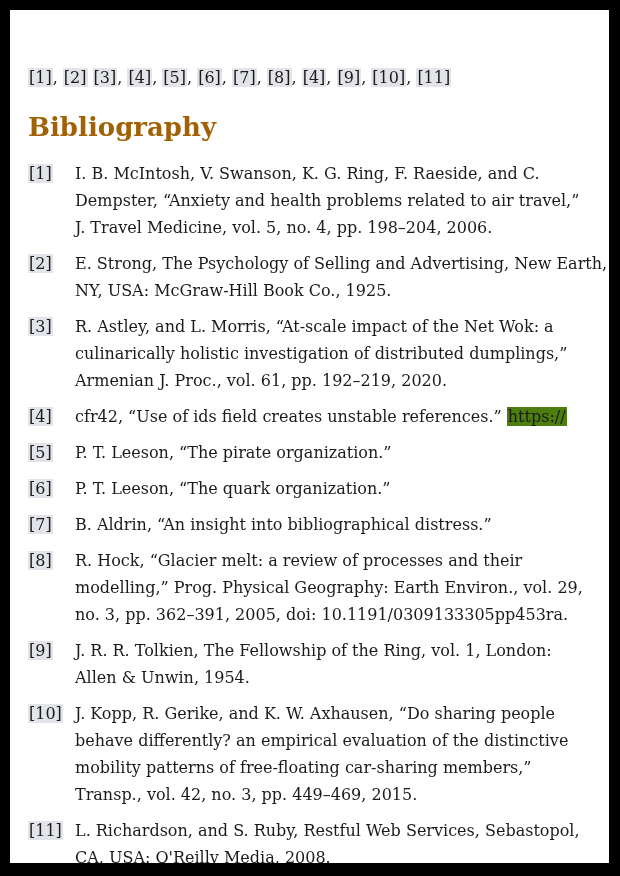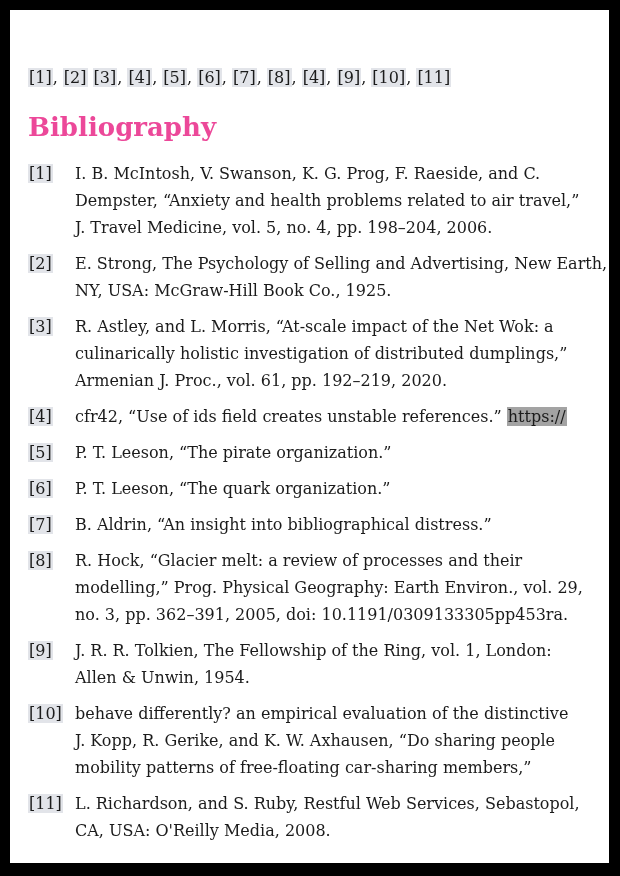--- a/index.html
+++ b/index.html
@@ -25,21 +25,21 @@
   }
   .hl {
     background: #e2e4e9;
     padding: 0 1px;
   }
   h1.bib-heading {
     font-size: 26px;
     line-height: 30px;
     font-weight: bold;
     margin: 24px 0 0 0;
-    color: #ec4899;
+    color: #a16207;
   }
   .bib-list {
     margin-top: 18px;
     font-size: 16px;
   }
   .entry {
     display: flex;
     margin-bottom: 9px;
   }
   .entry-label {
@@ -57,21 +57,21 @@
 </head>
 <body style="background: rgb(0, 0, 0);">
 
 <div class="page" style="background: rgb(255, 255, 255); color: rgb(27, 27, 27);">
   <div class="cite-line"><span class="hl" style="background: rgb(226, 228, 233);">[1]</span><span>, </span><span class="hl" style="background: rgb(226, 228, 233);">[2]</span><span> </span><span class="hl" style="background: rgb(226, 228, 233);">[3]</span><span>, </span><span class="hl" style="background: rgb(226, 228, 233);">[4]</span><span>, </span><span class="hl" style="background: rgb(226, 228, 233);">[5]</span><span>, </span><span class="hl" style="background: rgb(226, 228, 233);">[6]</span><span>, </span><span class="hl" style="background: rgb(226, 228, 233);">[7]</span><span>, </span><span class="hl" style="background: rgb(226, 228, 233);">[8]</span><span>, </span><span class="hl" style="background: rgb(226, 228, 233);">[4]</span><span>, </span><span class="hl" style="background: rgb(226, 228, 233);">[9]</span><span>, </span><span class="hl" style="background: rgb(226, 228, 233);">[10]</span><span>, </span><span class="hl" style="background: rgb(226, 228, 233);">[11]</span></div>
   <h1 class="bib-heading">Bibliography</h1>
   <div class="bib-list">
       <div class="entry">
         <div class="entry-label"><span class="hl" style="background: rgb(226, 228, 233);">[1]</span></div>
         <div class="entry-body">
-          <div class="line"><span>I. B. McIntosh, V. Swanson, K. G. Prog, F. Raeside, and C.</span></div>
+          <div class="line"><span>I. B. McIntosh, V. Swanson, K. G. Ring, F. Raeside, and C.</span></div>
           <div class="line"><span>Dempster, “Anxiety and health problems related to air travel,”</span></div>
           <div class="line"><span class="it">J. Travel Medicine</span><span>, vol. 5, no. 4, pp. 198–204, 2006.</span></div>
         </div>
       </div>
       <div class="entry">
         <div class="entry-label"><span class="hl" style="background: rgb(226, 228, 233);">[2]</span></div>
         <div class="entry-body">
           <div class="line"><span>E. Strong, </span><span class="it">The Psychology of Selling and Advertising</span><span>, New Earth,</span></div>
           <div class="line"><span>NY, USA: McGraw-Hill Book Co., 1925.</span></div>
         </div>
@@ -80,21 +80,21 @@
         <div class="entry-label"><span class="hl" style="background: rgb(226, 228, 233);">[3]</span></div>
         <div class="entry-body">
           <div class="line"><span>R. Astley, and L. Morris, “At-scale impact of the Net Wok: a</span></div>
           <div class="line"><span>culinarically holistic investigation of distributed dumplings,”</span></div>
           <div class="line"><span class="it">Armenian J. Proc.</span><span>, vol. 61, pp. 192–219, 2020.</span></div>
         </div>
       </div>
       <div class="entry">
         <div class="entry-label"><span class="hl" style="background: rgb(226, 228, 233);">[4]</span></div>
         <div class="entry-body">
-          <div class="line"><span>cfr42, “Use of ids field creates unstable references.” </span><span class="hl" style="background: #a3a3a3;">https://</span></div>
+          <div class="line"><span>cfr42, “Use of ids field creates unstable references.” </span><span class="hl" style="background: #4d7c0f;">https://</span></div>
         </div>
       </div>
       <div class="entry">
         <div class="entry-label"><span class="hl" style="background: rgb(226, 228, 233);">[5]</span></div>
         <div class="entry-body">
           <div class="line"><span>P. T. Leeson, “The pirate organization.”</span></div>
         </div>
       </div>
       <div class="entry">
         <div class="entry-label"><span class="hl" style="background: rgb(226, 228, 233);">[6]</span></div>
@@ -119,23 +119,24 @@
       <div class="entry">
         <div class="entry-label"><span class="hl" style="background: rgb(226, 228, 233);">[9]</span></div>
         <div class="entry-body">
           <div class="line"><span>J. R. R. Tolkien, </span><span class="it">The Fellowship of the Ring</span><span>, vol. 1, London:</span></div>
           <div class="line"><span>Allen &amp; Unwin, 1954.</span></div>
         </div>
       </div>
       <div class="entry">
         <div class="entry-label"><span class="hl" style="background: rgb(226, 228, 233);">[10]</span></div>
         <div class="entry-body">
+          <div class="line"><span>J. Kopp, R. Gerike, and K. W. Axhausen, “Do sharing people</span></div>
           <div class="line"><span>behave differently? an empirical evaluation of the distinctive</span></div>
-          <div class="line"><span>J. Kopp, R. Gerike, and K. W. Axhausen, “Do sharing people</span></div>
           <div class="line"><span>mobility patterns of free-floating car-sharing members,”</span></div>
+          <div class="line"><span class="it">Transp.</span><span>, vol. 42, no. 3, pp. 449–469, 2015.</span></div>
         </div>
       </div>
       <div class="entry">
         <div class="entry-label"><span class="hl" style="background: rgb(226, 228, 233);">[11]</span></div>
         <div class="entry-body">
           <div class="line"><span>L. Richardson, and S. Ruby, </span><span class="it">Restful Web Services</span><span>, Sebastopol,</span></div>
           <div class="line"><span>CA, USA: O'Reilly Media, 2008.</span></div>
         </div>
       </div>
     </div>

